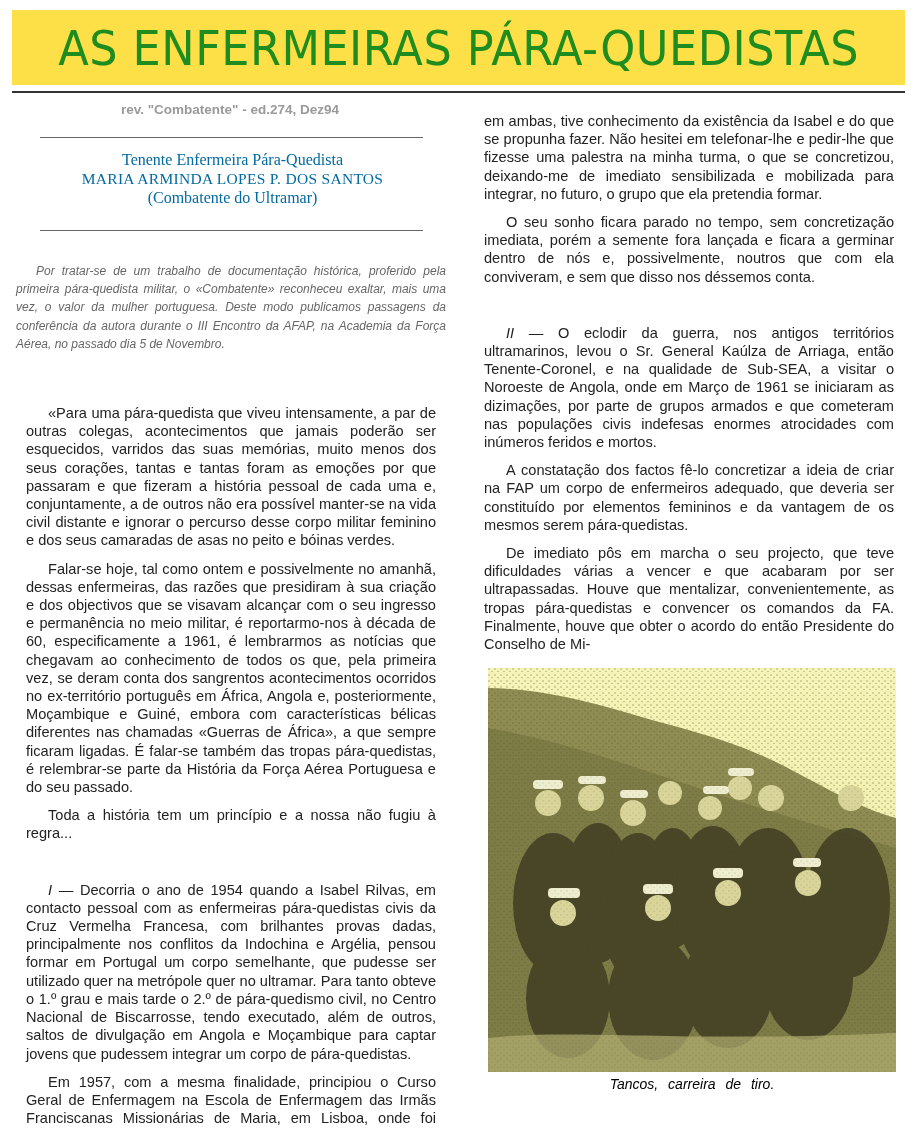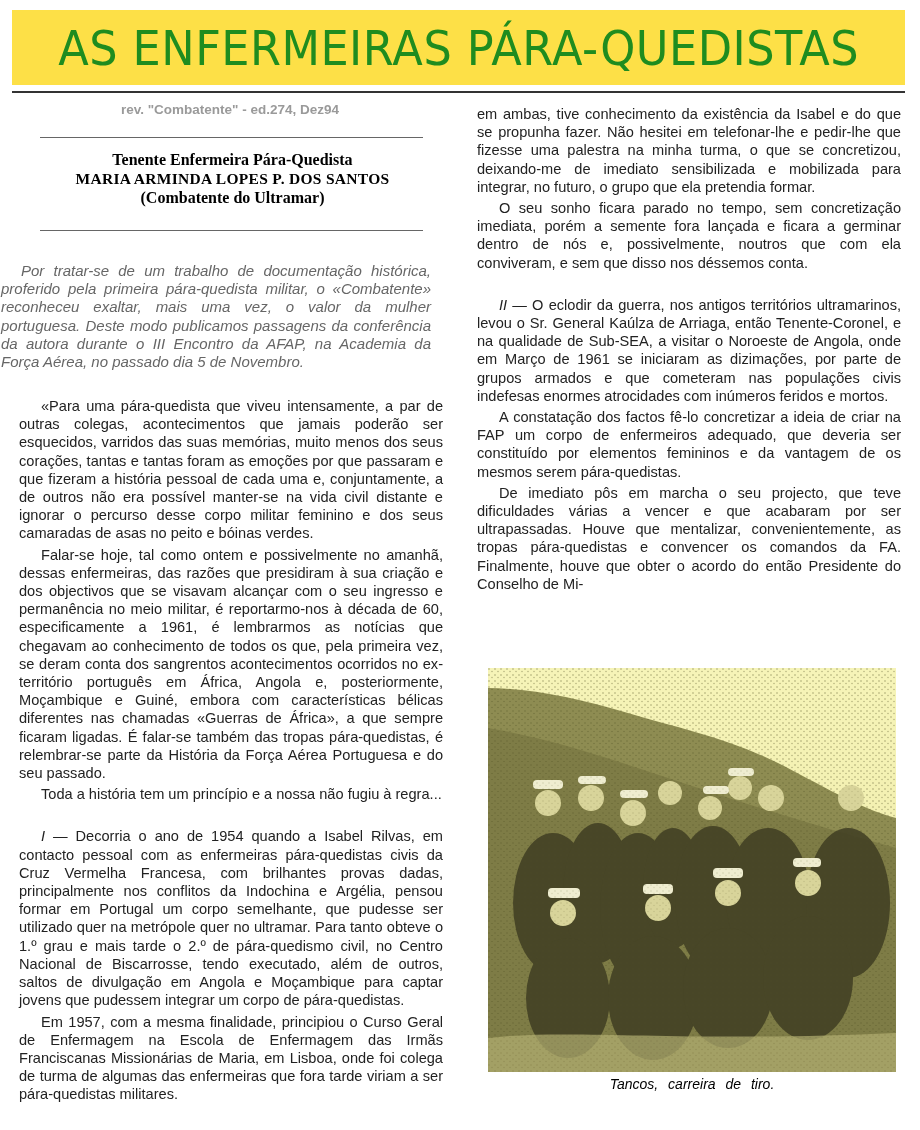--- a/index.html
+++ b/index.html
@@ -1,26 +1,26 @@
 <!DOCTYPE html>
 <html><head>
 <meta charset="utf-8">
 <style>
   html, body { margin:0; padding:0; background:#ffffff; }
   body { width:920px; height:1130px; position:relative; overflow:hidden; font-family:"Liberation Sans", sans-serif; color:#222; }
   .title-bar { position:absolute; left:12px; top:10px; width:893px; height:75px; background:#fde047; display:flex; align-items:center; justify-content:center; }
   .title-text { font-family:"DejaVu Sans", sans-serif; font-weight:normal; font-size:48px; color:#1f8c1f; letter-spacing:0.5px; white-space:nowrap; transform:scaleX(0.93); transform-origin:center; }
   .rule { position:absolute; height:2px; background:#555; }
   .col { position:absolute; font-size:14.6px; line-height:18.2px; text-align:justify; }
-  .col p { margin:3px; text-indent:22px; }
+  .col p { margin:10px; text-indent:22px; }
   .col p.noind { text-indent:0; }
   .source { position:absolute; left:40px; top:102px; width:380px; text-align:center; font-size:13.5px; color:#9a9a9a; font-weight:bold; }
-  .byline { position:absolute; left:40px; top:150px; width:385px; text-align:center; font-family:"Liberation Serif", serif; font-weight:bold; font-size:16px; line-height:19px; color:#000000; }
+  .byline { position:absolute; left:40px; top:150px; width:385px; text-align:center; font-family:"Liberation Serif", serif; font-weight:normal; font-size:16px; line-height:19px; color:#0369a1; }
   .byline .name { font-size:15.5px; letter-spacing:0.3px; }
-  .intro { position:absolute; left:1px; top:262px; width:430px; font-style:italic; color:#666; font-size:15px; line-height:18.2px; text-align:justify; }
+  .intro { position:absolute; left:16px; top:262px; width:430px; font-style:italic; color:#666; font-size:12px; line-height:18.2px; text-align:justify; }
   .intro p { margin:0; text-indent:20px; }
   .photo { position:absolute; left:488px; top:668px; width:408px; height:404px; overflow:hidden; background:#f0efb0; }
   .caption { position:absolute; left:488px; top:1075px; width:408px; text-align:center; font-style:italic; font-size:14px; line-height:18px; color:#000000; word-spacing:6px; }
   .roman { font-style:italic; }
 </style>
 </head>
 <body>
 
 <div class="title-bar">
   <span class="title-text">AS ENFERMEIRAS PÁRA-QUEDISTAS</span>

